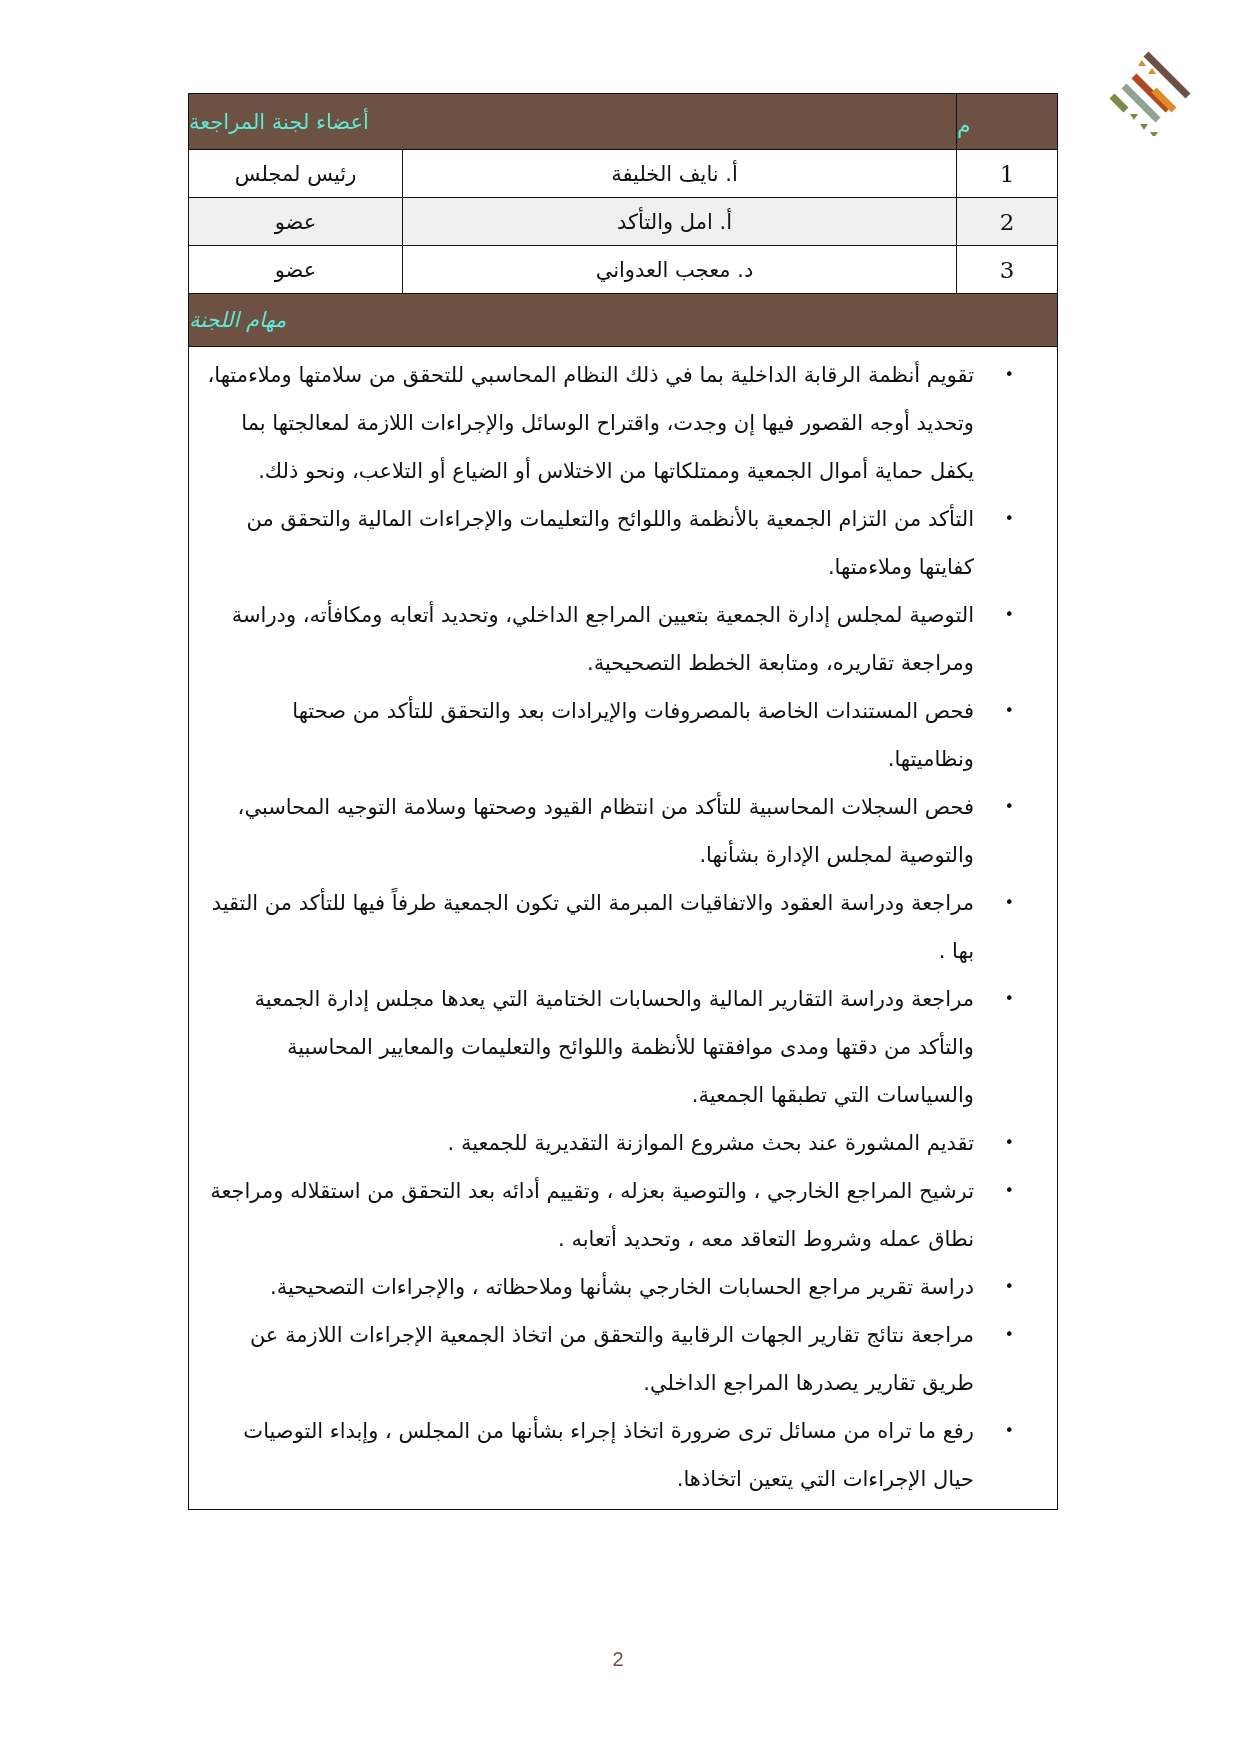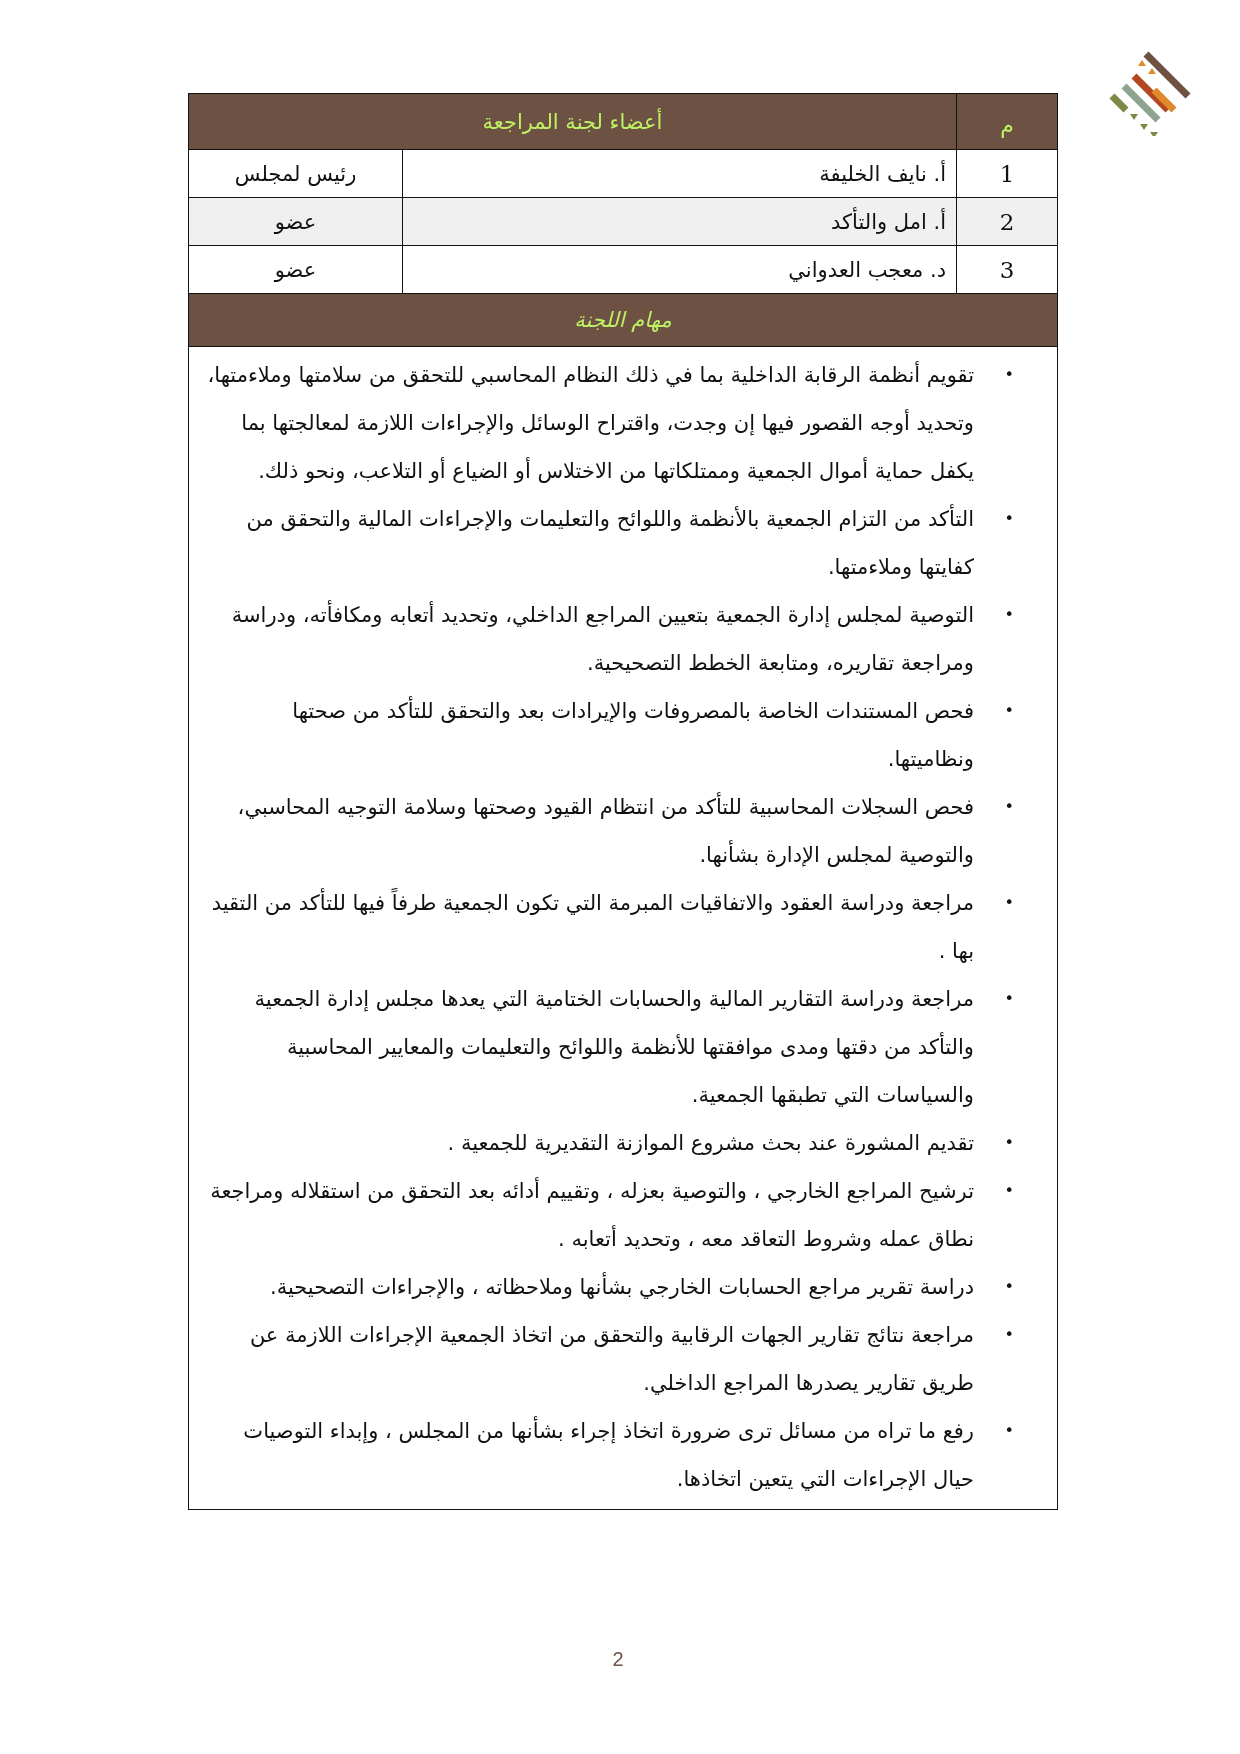--- a/index.html
+++ b/index.html
@@ -2,28 +2,28 @@
 <html><head>
   <meta charset="utf-8">
   <style>
     html, body { margin: 0; padding: 0; background: #ffffff; }
     body { width: 1240px; height: 1754px; position: relative; overflow: hidden;
            font-family: "DejaVu Sans", "Liberation Sans", sans-serif; color: #111; }
     .logo { position: absolute; left: 1108px; top: 48px; width: 88px; height: 88px; }
     .doc-table { position: absolute; left: 188px; top: 93px; width: 870px; border-collapse: collapse;
                  direction: rtl; table-layout: fixed; }
     .doc-table td, .doc-table th { border: 1.5px solid #111; padding: 0; }
-    .hdr { background: #6d5143; color: #bef264; font-weight: normal; font-size: 21px; height: 47px; text-align: center; }
+    .hdr { background: #6d5143; color: #5eead4; font-weight: normal; font-size: 21px; height: 47px; text-align: left; }
     .col-num { width: 101px; }
     .col-role { width: 214px; }
     .num-hdr { font-size: 22px; padding-top: 8px !important; }
     .row td { height: 47px; font-size: 21px; }
     .row.alt td { background: #f0f0f0; }
     .cell-num { text-align: center; font-family: "DejaVu Serif", "Liberation Serif", serif; font-size: 23px !important; }
-    .cell-name { text-align: right; padding-right: 10px !important; }
+    .cell-name { text-align: center; padding-right: 10px !important; }
     .cell-role { text-align: center; }
     .sec-hdr { height: 52px; font-style: italic; }
     .tasks-cell { padding: 4px 0 6px 0 !important; vertical-align: top; }
     .tasks { list-style: none; margin: 0; padding: 0 83px 0 12px; direction: rtl; }
     .task { position: relative; font-size: 21px; line-height: 48px; text-align: right; }
     .task .bullet { position: absolute; right: -40px; top: 0; font-size: 16px; line-height: 48px; }
     .page-num { position: absolute; left: 608px; top: 1648px; width: 20px; text-align: center;
                 font-size: 20px; color: #6d5143; font-family: "Liberation Sans", sans-serif; }
   </style>
 </head>

